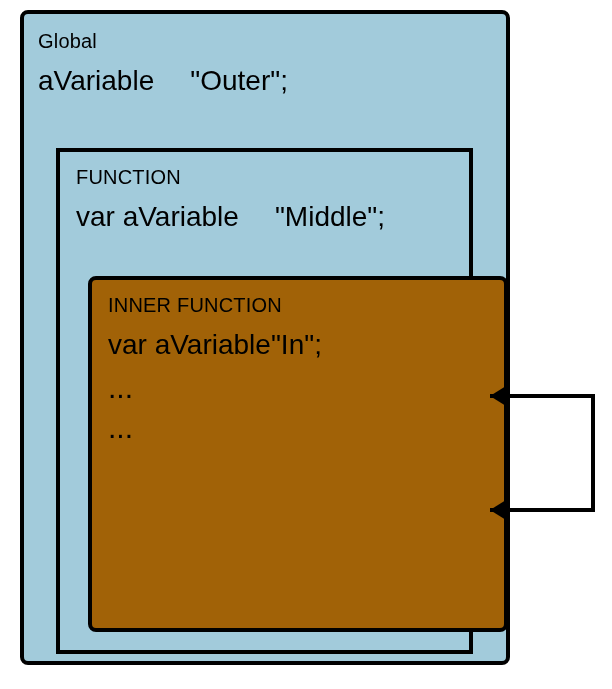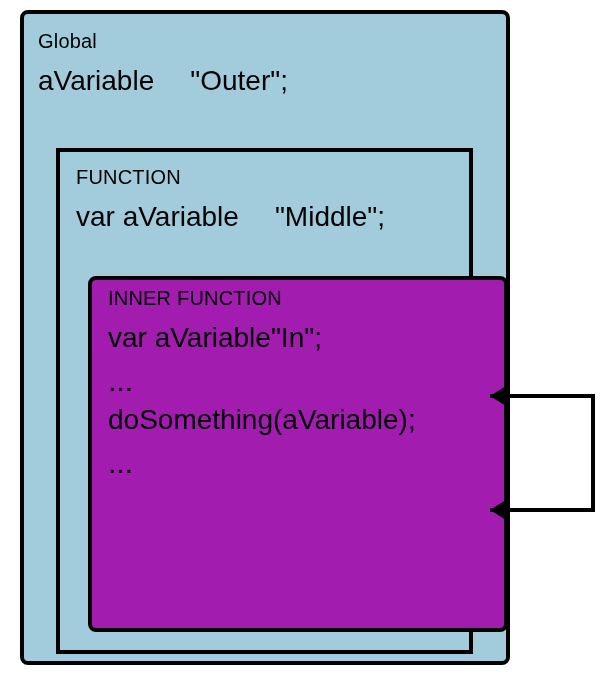--- a/index.html
+++ b/index.html
@@ -43,24 +43,24 @@
       border: 4px solid #000;
       border-radius: 0;
       padding: 14px 14px 14px 16px;
     }
     .inner-box {
       position: absolute;
       left: 28px;
       top: 124px;
       width: 420px;
       height: 356px;
-      background: #a21caf;
+      background: #a16207;
       border: 4px solid #000;
       border-radius: 8px;
-      padding: 7px 14px 14px 16px;
+      padding: 14px 14px 14px 16px;
     }
     .line { font-size: 28px; margin-bottom: 10px; }
     .ellipsis { font-size: 30px; margin-bottom: 6px; }
     svg.arrows {
       position: absolute;
       left: 0; top: 0;
       width: 612px; height: 689px;
       pointer-events: none;
     }
   </style>
@@ -78,21 +78,20 @@
     <div class="scope-line">
       <span>var aVariable</span><span class="gap"></span><span>"Middle";</span>
     </div>
 
     <div class="inner-box">
       <div class="scope-title">INNER FUNCTION</div>
       <div class="line">
         <span>var aVariable</span><span class="gap-wide"></span><span>"In";</span>
       </div>
       <div class="ellipsis">...</div>
-      <div class="line">doSomething(aVariable);</div>
       <div class="ellipsis">...</div>
     </div>
   </div>
 </div>
 
 <svg class="arrows" viewBox="0 0 612 689">
   <path d="M 490 396 L 593 396 L 593 510 L 490 510" fill="none" stroke="#000" stroke-width="4" stroke-linejoin="miter"></path>
   <polygon points="490,396 506,386 506,406" fill="#000"></polygon>
   <polygon points="490,510 506,500 506,520" fill="#000"></polygon>
 </svg>

